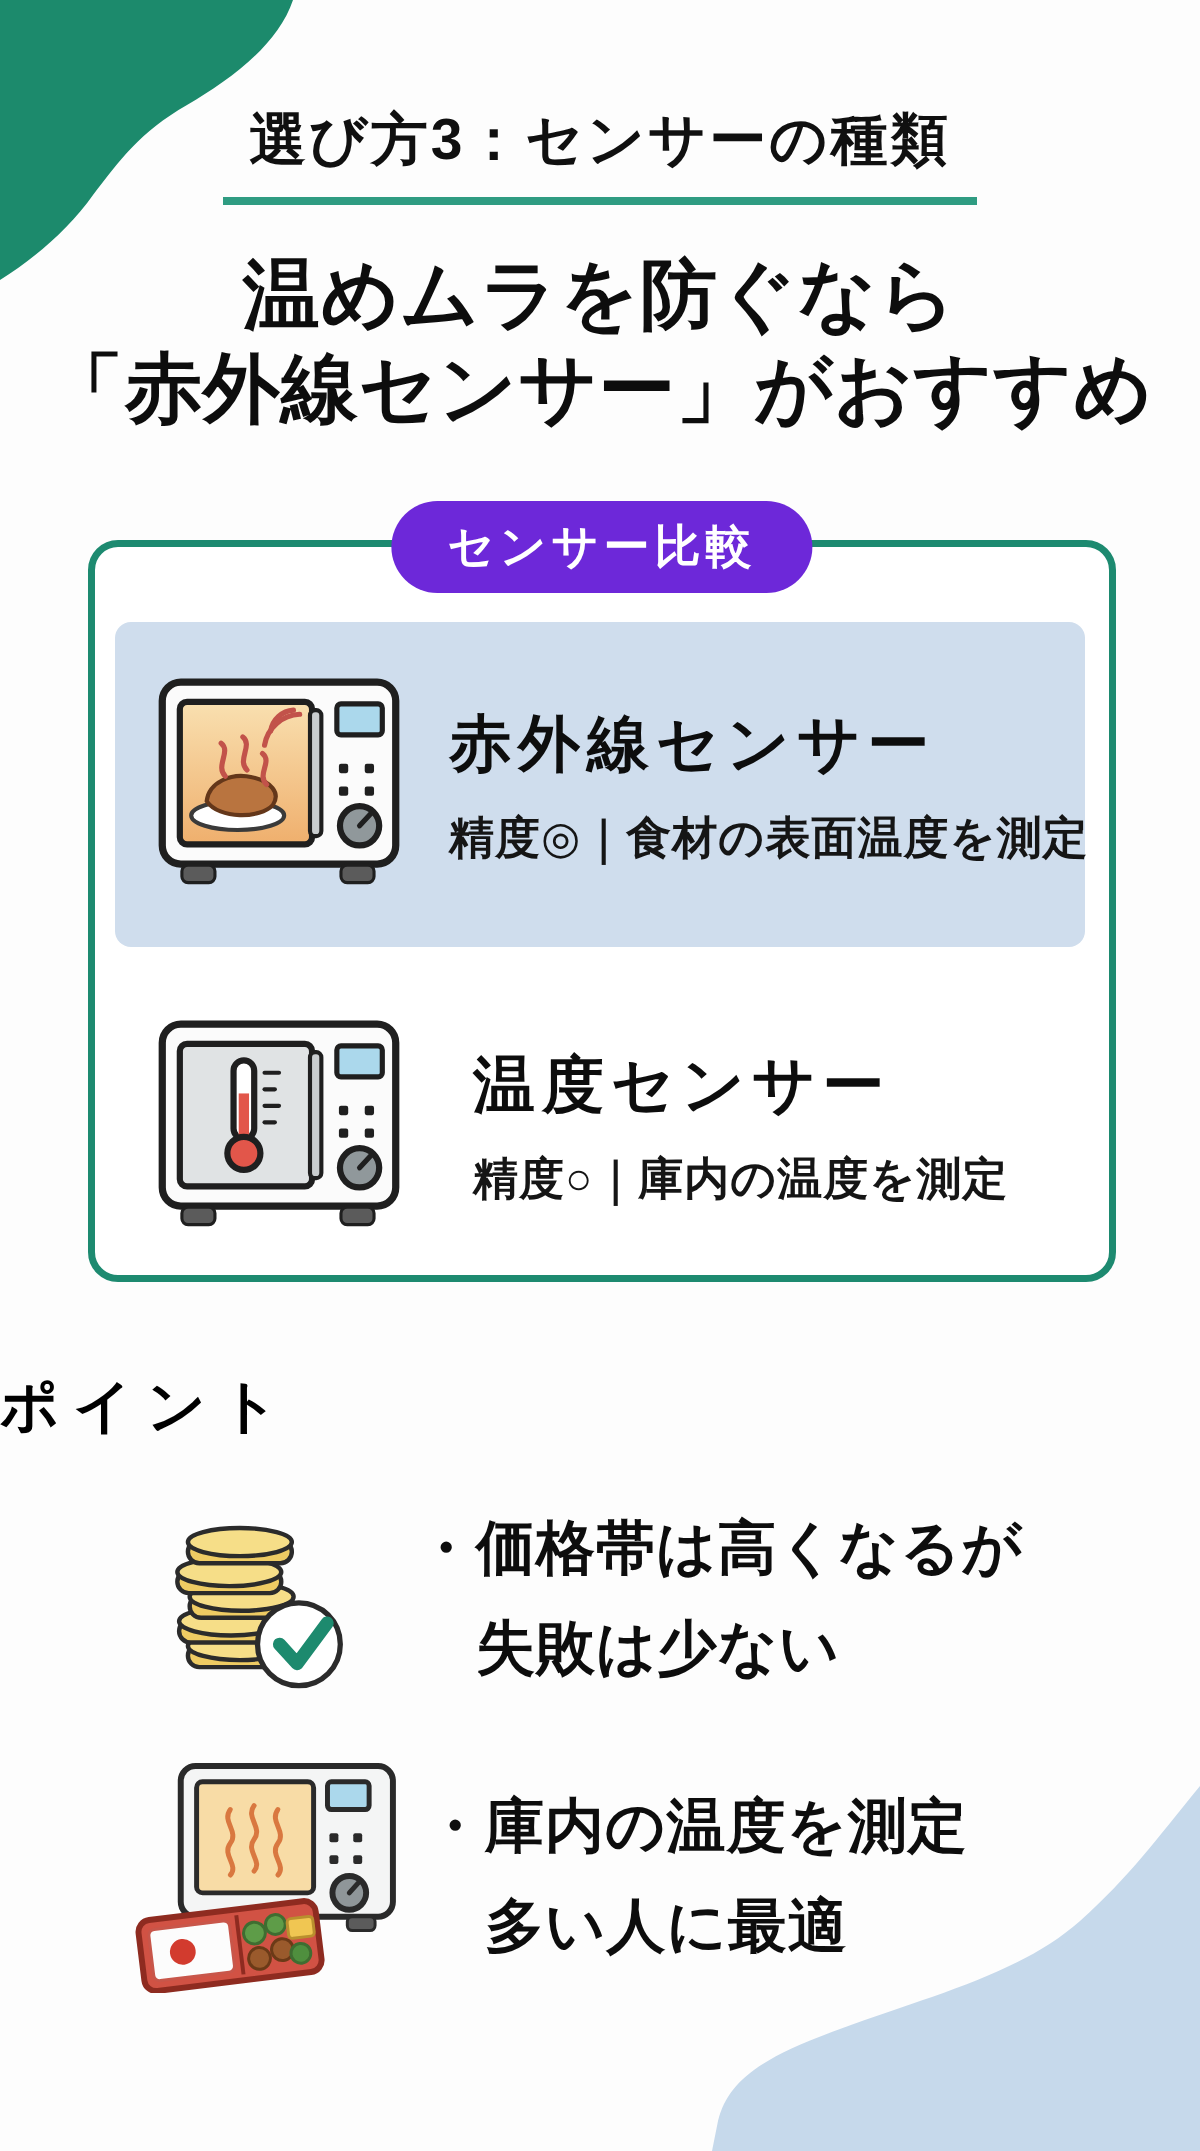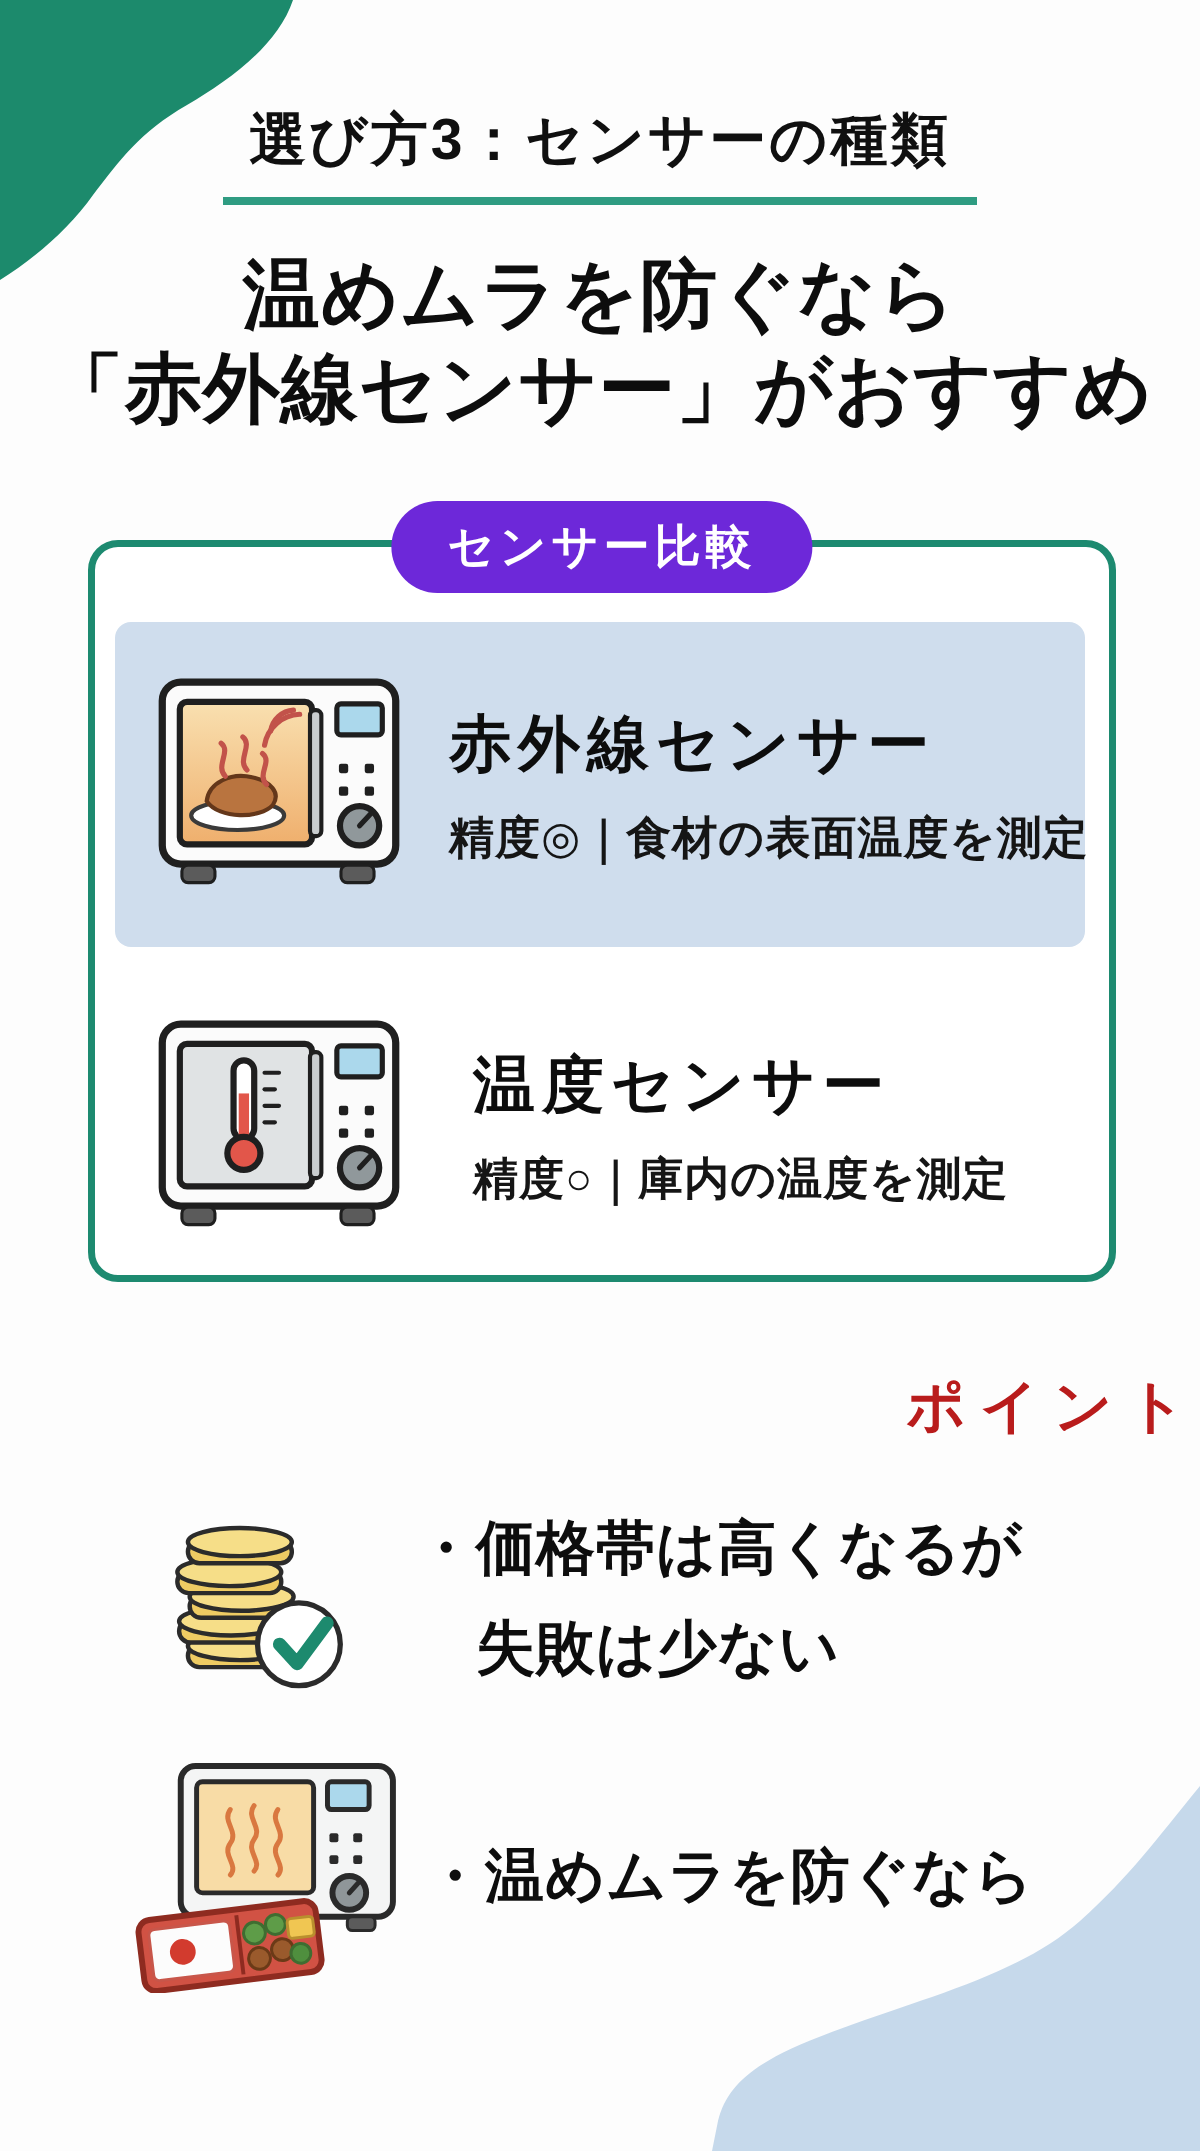--- a/index.html
+++ b/index.html
@@ -42,22 +42,22 @@
   .row { position:absolute; left:20px; width:970px; display:flex; align-items:center; }
   .row-infrared { top:75px; height:325px; background:#cfdded; border-radius:16px; }
   .row-thermo   { top:448px; height:262px;gap:24px; }
   .row-icon { flex:0 0 auto; width:248px; margin-left:40px; }
   .row-text { margin-left:46px; }
   .row-title { font-size:62px; font-weight:bold; letter-spacing:7px; color:#0d0d0d; white-space:nowrap; }
   .row-sub   { margin-top:22px; font-size:45px; font-weight:bold; letter-spacing:1px; color:#151515; white-space:nowrap; }
 
   
   .points-heading {
-    position:absolute; top:1368px; left:0; width:100%; text-align:right;
-    font-size:58px; font-weight:bold; color:#b91c1c; letter-spacing:14px;
+    position:absolute; top:1368px; left:0; width:100%; text-align:left;
+    font-size:58px; font-weight:bold; color:#000000; letter-spacing:14px;
   }
   .point { position:absolute; display:flex; align-items:center; }
   .point-1 { left:165px; top:1490px; width:960px; height:215px; }
   .point-2 { left:133px; top:1742px; width:990px; height:268px; }
   .point-1 .point-icon { flex:0 0 auto; width:185px; }
   .point-2 .point-icon { flex:0 0 auto; width:268px; }
   .point-1 .point-text { margin-left:66px; }
   .point-2 .point-text { margin-left:24px; }
   .point-text { font-size:59px; font-weight:bold; color:#0d0d0d; line-height:100px; letter-spacing:1px; white-space:nowrap; }
   .point-line2 { padding-left:60px; }
@@ -216,17 +216,18 @@
           <circle cx="124" cy="178" r="11" fill="#5e9c48" stroke="#3f6d31" stroke-width="3"></circle>
           <circle cx="146" cy="172" r="10" fill="#5e9c48" stroke="#3f6d31" stroke-width="3"></circle>
           <circle cx="126" cy="204" r="11" fill="#9a5a2c" stroke="#6b3a17" stroke-width="3"></circle>
           <circle cx="150" cy="198" r="11" fill="#9a5a2c" stroke="#6b3a17" stroke-width="3"></circle>
           <rect x="158" y="168" width="26" height="20" rx="4" fill="#f0c652" stroke="#b98f2e" stroke-width="3"></rect>
           <circle cx="168" cy="204" r="10" fill="#4f8f3e" stroke="#3f6d31" stroke-width="3"></circle>
         </g>
       </svg>
     </div>
     <div class="point-text">
-      <div>・温めムラを防ぐなら</div>
+      <div>・庫内の温度を測定</div>
+      <div class="point-line2">多い人に最適</div>
     </div>
   </div>
 
 </div>
 
 </body></html>

